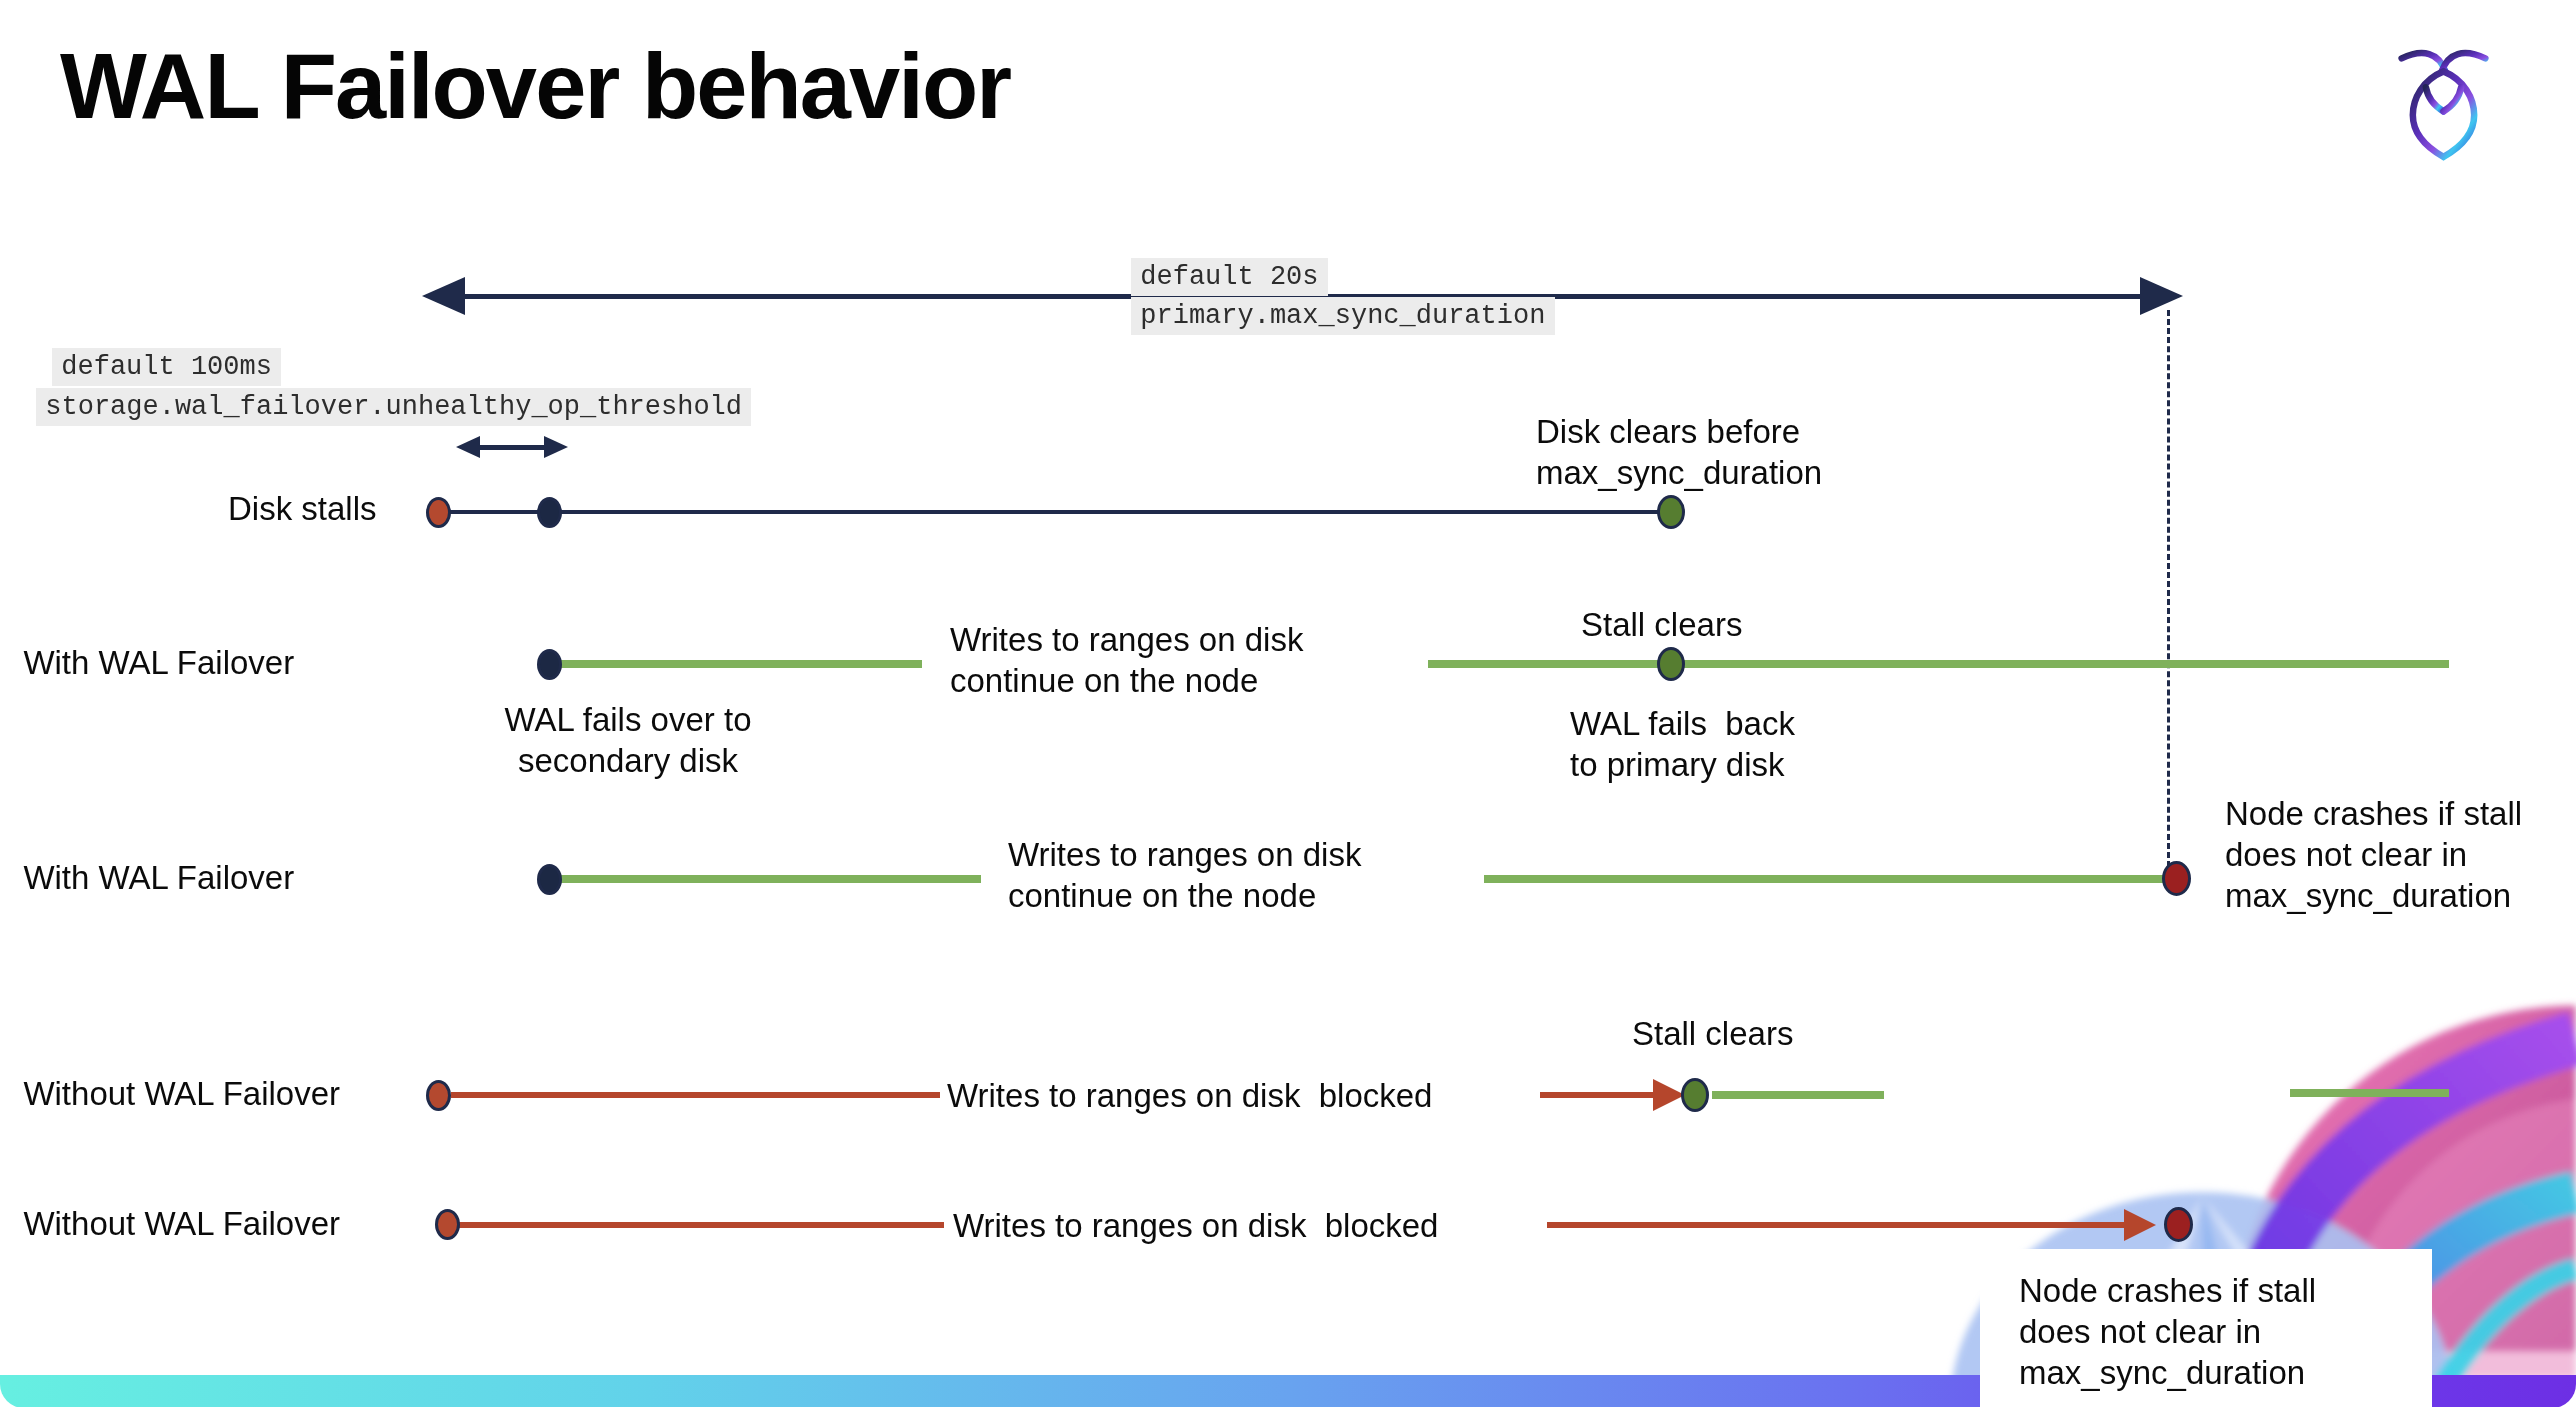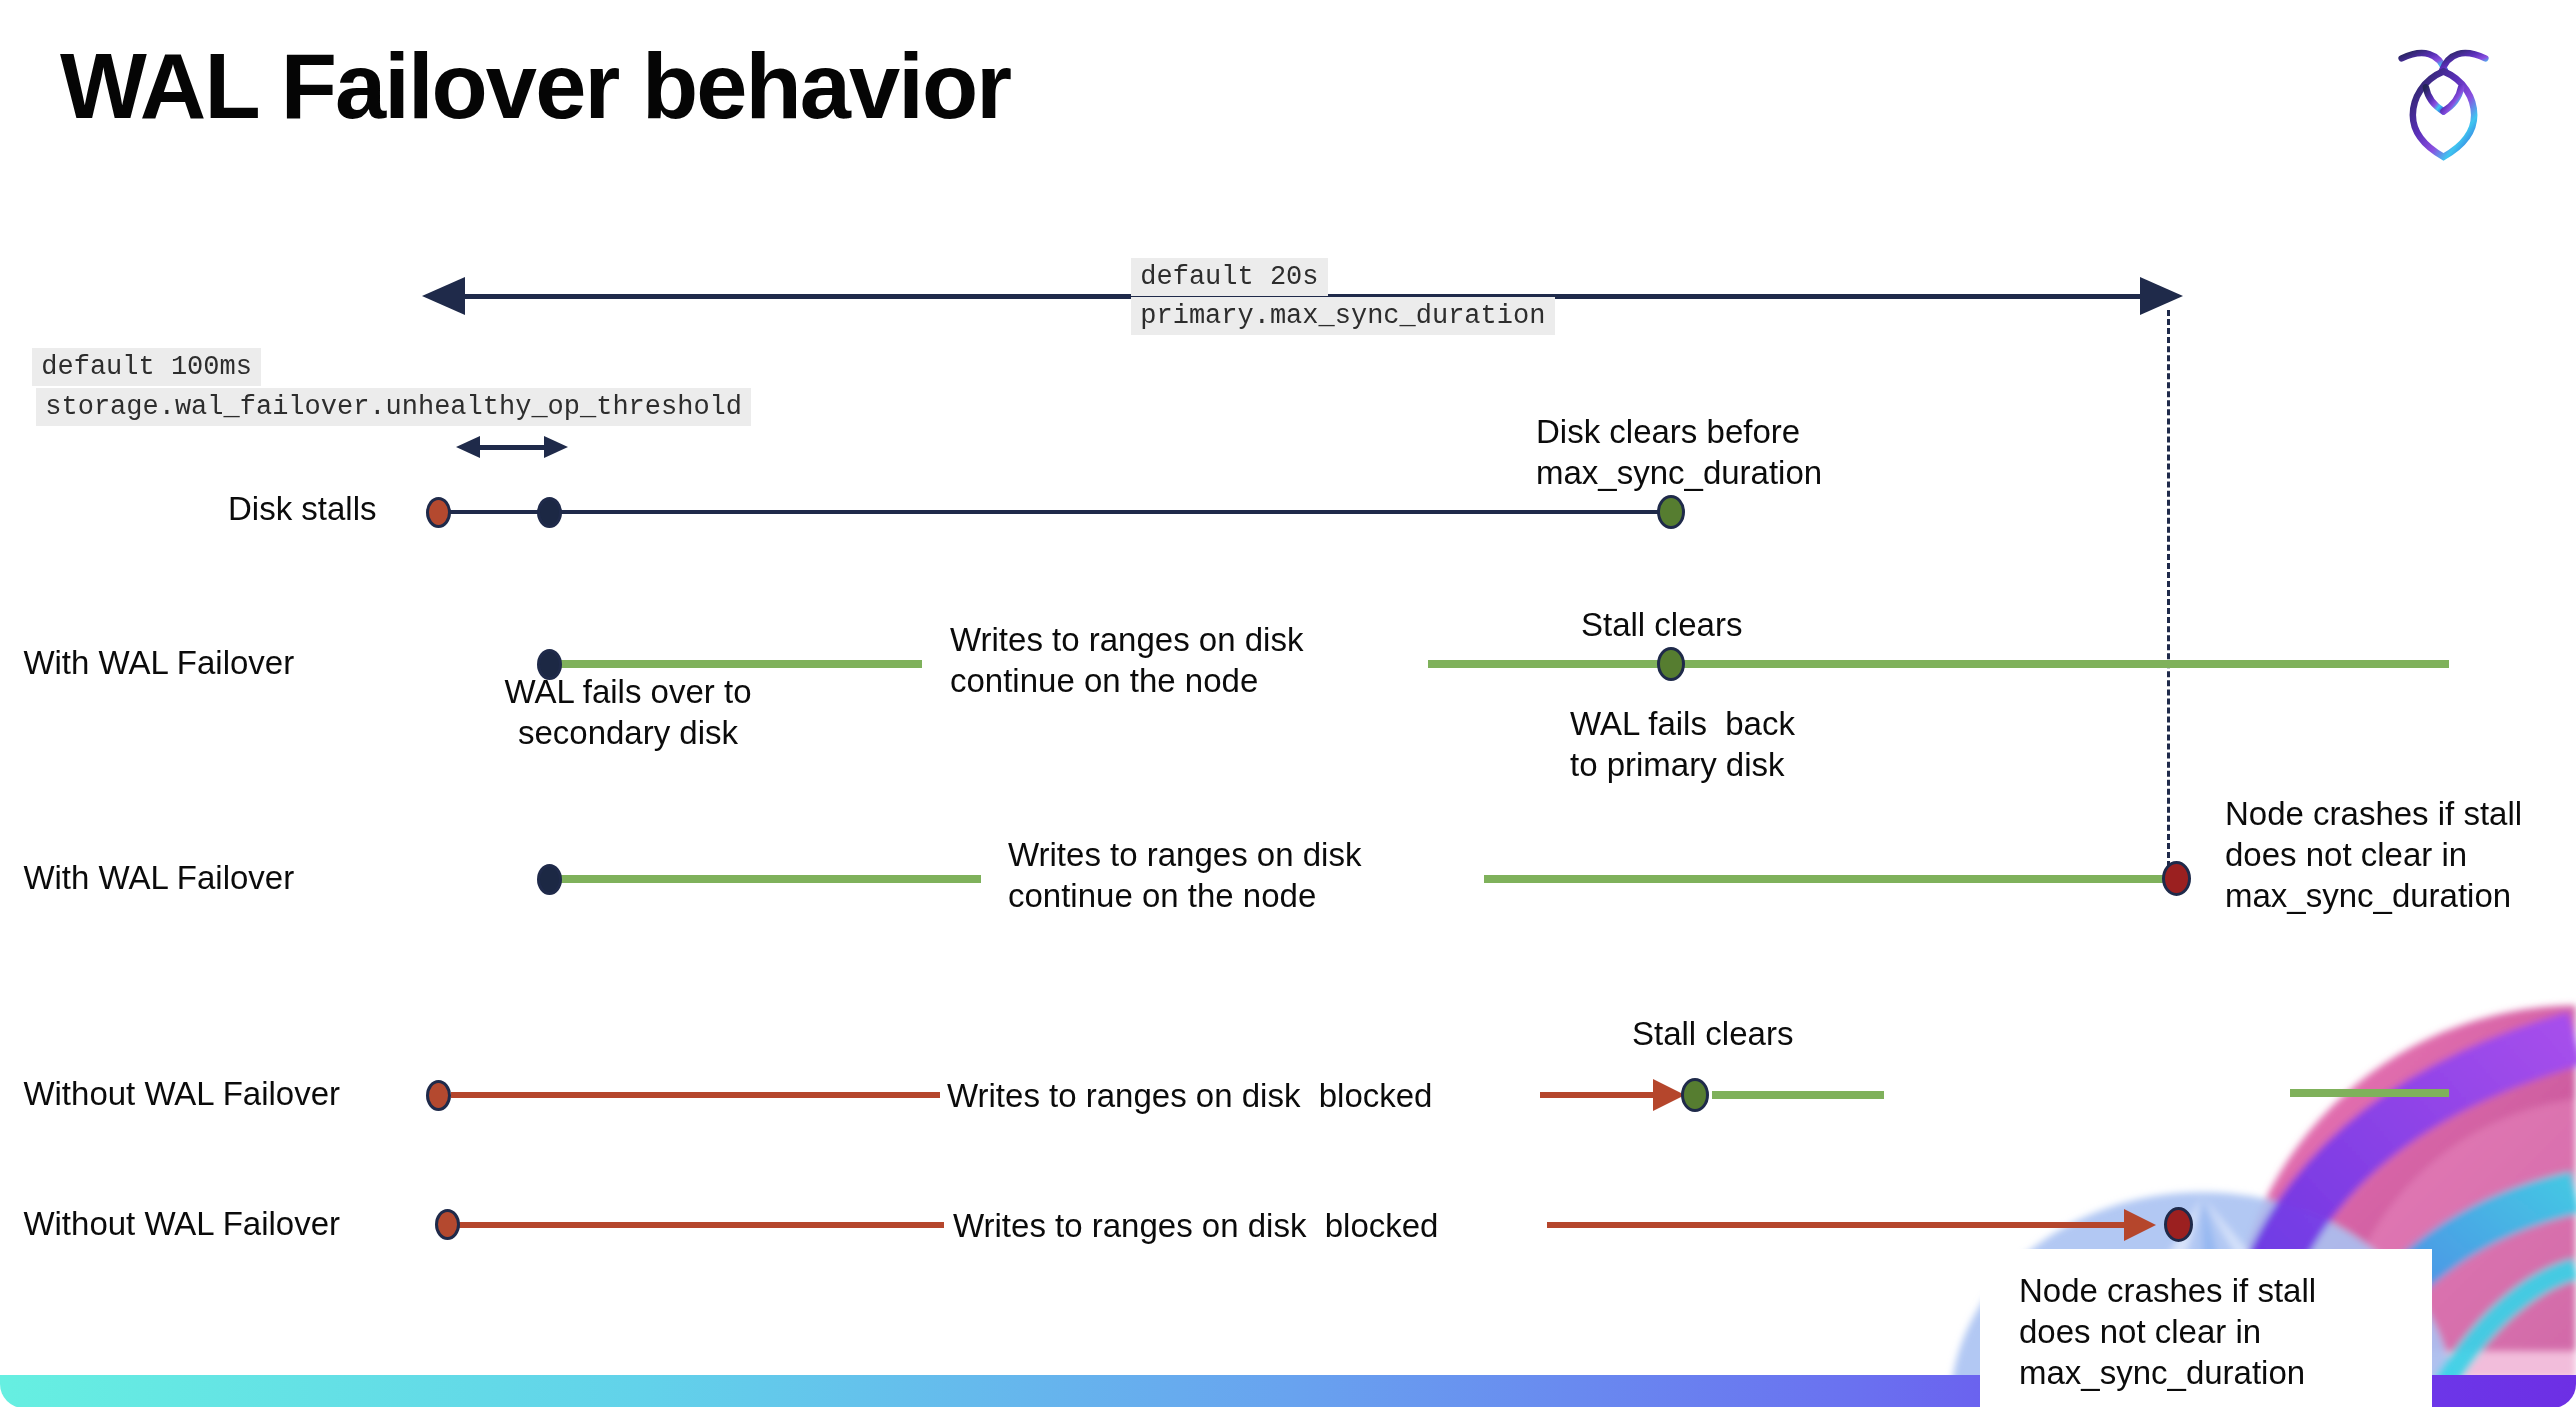--- a/index.html
+++ b/index.html
@@ -110,21 +110,21 @@
       <path d="M 50 73 C 60 67 67 58 69 47"></path>
     </g>
   </svg>
 
   <div class="abs hline" style="left:445px;top:294px;width:1718px;height:4.7px"></div>
   <div class="abs tri" style="left:422px;top:277px;border-top:19.6px solid transparent;border-bottom:19.6px solid transparent;border-right:43px solid #1f2a4a"></div>
   <div class="abs tri" style="left:2140px;top:277px;border-top:19.6px solid transparent;border-bottom:19.6px solid transparent;border-left:43px solid #1f2a4a"></div>
   <div class="abs mono" style="left:1131px;top:258px">default 20s</div>
   <div class="abs mono" style="left:1131px;top:297px">primary.max_sync_duration</div>
 
-  <div class="abs mono" style="left:32px;top:348px">default 100ms</div>
+  <div class="abs mono" style="left:52px;top:348px">default 100ms</div>
   <div class="abs mono" style="left:36px;top:388px">storage.wal_failover.unhealthy_op_threshold</div>
   <div class="abs hline" style="left:472px;top:445px;width:80px;height:4.7px"></div>
   <div class="abs tri" style="left:456px;top:436px;border-top:11.2px solid transparent;border-bottom:11.2px solid transparent;border-right:24px solid #1f2a4a"></div>
   <div class="abs tri" style="left:544px;top:436px;border-top:11.2px solid transparent;border-bottom:11.2px solid transparent;border-left:24px solid #1f2a4a"></div>
 
   <div class="abs dashv" style="left:2167px;top:310px;height:557px"></div>
 
   <div class="abs rowlabel" style="left:228px;top:490px">Disk stalls</div>
   <div class="abs hline" style="left:439px;top:510px;width:1232px"></div>
   <div class="abs dot red" style="left:426px;top:497px;width:25px;height:31px"></div>
@@ -134,21 +134,21 @@
 max_sync_duration</div>
 
   <div class="abs rowlabel" style="left:23.4px;top:644px">With WAL Failover</div>
   <div class="abs dot navy" style="left:537px;top:649px;width:25px;height:31px"></div>
   <div class="abs gline" style="left:559px;top:660px;width:363px"></div>
   <div class="abs note" style="left:950px;top:619px">Writes to ranges on disk
 continue on the node</div>
   <div class="abs gline" style="left:1428px;top:660px;width:1021px"></div>
   <div class="abs dot green" style="left:1657px;top:647px;width:28px;height:34px"></div>
   <div class="abs note" style="left:1581px;top:604px">Stall clears</div>
-  <div class="abs note center" style="left:467px;top:671px;width:322px">WAL fails over to
+  <div class="abs note center" style="left:467px;top:699px;width:322px">WAL fails over to
 secondary disk</div>
   <div class="abs note" style="left:1570px;top:703px">WAL fails  back
 to primary disk</div>
 
   <div class="abs rowlabel" style="left:23.4px;top:859px">With WAL Failover</div>
   <div class="abs dot navy" style="left:537px;top:864px;width:25px;height:31px"></div>
   <div class="abs gline" style="left:559px;top:875px;width:422px"></div>
   <div class="abs note" style="left:1008px;top:834px">Writes to ranges on disk
 continue on the node</div>
   <div class="abs gline" style="left:1484px;top:875px;width:679px"></div>

